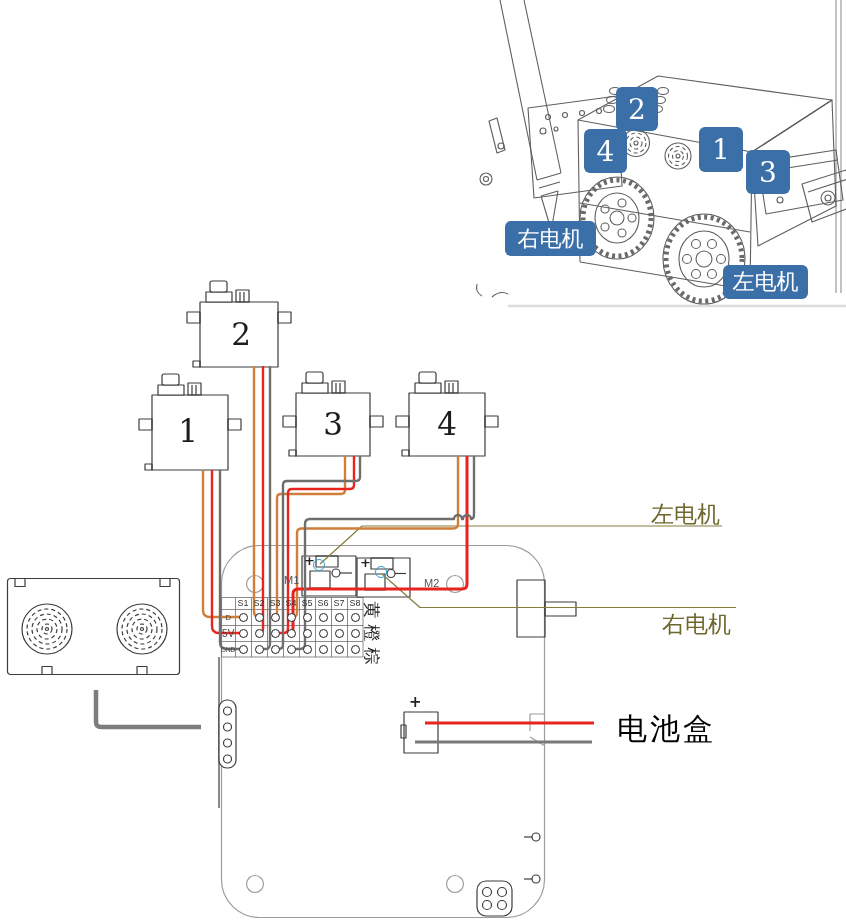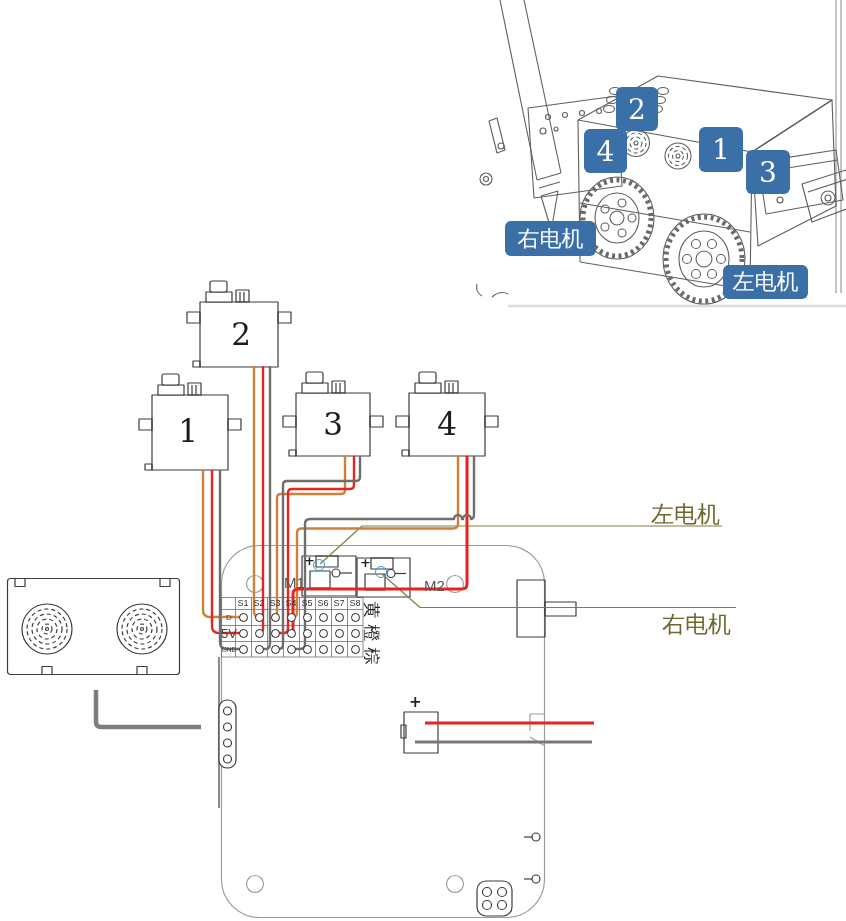--- a/index.html
+++ b/index.html
@@ -20,31 +20,31 @@
   .wireG{stroke:#6e6e6e;stroke-width:2.4;}
   .wireGT{stroke:#7d7d7d;stroke-width:4.5;}
   .wireB{stroke:#787878;stroke-width:2.8;}
   .olive{stroke:#847d3e;stroke-width:1.2;}
   .badge{position:absolute;background:#3b6fa8;color:#fff;border-radius:6px;
          display:flex;align-items:center;justify-content:center;
          font-family:"DejaVu Serif",serif;}
   .servo-num{position:absolute;color:#1c1c1c;font-family:"DejaVu Serif",serif;
          font-size:31px;display:flex;align-items:center;justify-content:center;}
   .callout{position:absolute;font-family:"DejaVu Serif",serif;color:#6f682e;white-space:nowrap;}
-  .mlabel{position:absolute;font-size:15px;color:#555;font-family:"Liberation Sans",sans-serif;}
+  .mlabel{position:absolute;font-size:11px;color:#555;font-family:"Liberation Sans",sans-serif;}
   .plus{position:absolute;font-family:"DejaVu Sans",sans-serif;color:#222;font-weight:bold;}
   .wirechar{position:absolute;width:20px;height:20px;font-size:17px;color:#222;
          font-family:"DejaVu Serif",serif;transform:rotate(90deg);line-height:20px;text-align:center;}
   .hdr-cols{position:absolute;left:235px;top:597px;width:128px;height:12px;display:grid;
          grid-template-columns:repeat(8,1fr);}
   .hdr-cols span{font-size:9px;color:#333;text-align:center;line-height:12px;font-family:"Liberation Sans",sans-serif;}
   .hdr-rows{position:absolute;left:221px;top:609px;width:14px;height:48px;display:grid;
          grid-template-rows:repeat(3,1fr);}
   .hdr-rows span{color:#444;text-align:center;display:flex;align-items:center;justify-content:center;}
-  .rl0{font-size:8px}.rl1{font-size:13px}.rl2{font-size:6.5px}
+  .rl0{font-size:8px}.rl1{font-size:10px}.rl2{font-size:6.5px}
   .pins{position:absolute;left:235px;top:609px;width:128px;height:48px;display:grid;
          grid-template-columns:repeat(8,1fr);grid-template-rows:repeat(3,1fr);}
   .pcell{display:flex;align-items:center;justify-content:center;}
   .pin{width:7px;height:7px;border:1.4px solid #222;border-radius:50%;background:#fff;display:block;}
 </style>
 </head>
 <body>
 
 <div class="stage">
 <svg width="846" height="921" viewBox="0 0 846 921">
@@ -316,20 +316,21 @@
 <div class="badge" style="left:505px;top:221px;width:91px;height:35px;font-size:22px">右电机</div>
 <div class="badge" style="left:723px;top:265px;width:85px;height:34px;font-size:22px">左电机</div>
 
 <div class="servo-num" style="left:166px;top:410px;width:44px;height:42px">1</div>
 <div class="servo-num" style="left:219px;top:314px;width:44px;height:40px">2</div>
 <div class="servo-num" style="left:311px;top:403px;width:44px;height:42px">3</div>
 <div class="servo-num" style="left:425px;top:403px;width:44px;height:42px">4</div>
 
 <div class="callout" style="left:651px;top:499px;font-size:23px">左电机</div>
 <div class="callout" style="left:662px;top:609px;font-size:23px">右电机</div>
+<div class="callout" style="left:617px;top:709px;font-size:30px;color:#000;letter-spacing:3px">电池盒</div>
 
 <div class="mlabel" style="left:284px;top:574px">M1</div>
 <div class="mlabel" style="left:424px;top:577px">M2</div>
 <div class="plus" style="left:304px;top:553px;font-size:13px">+</div>
 <div class="plus" style="left:360px;top:555px;font-size:13px">+</div>
 <div class="plus" style="left:409px;top:693px;font-size:15px">+</div>
 
 <div class="hdr-cols">
   <span>S1</span>
   <span>S2</span>

